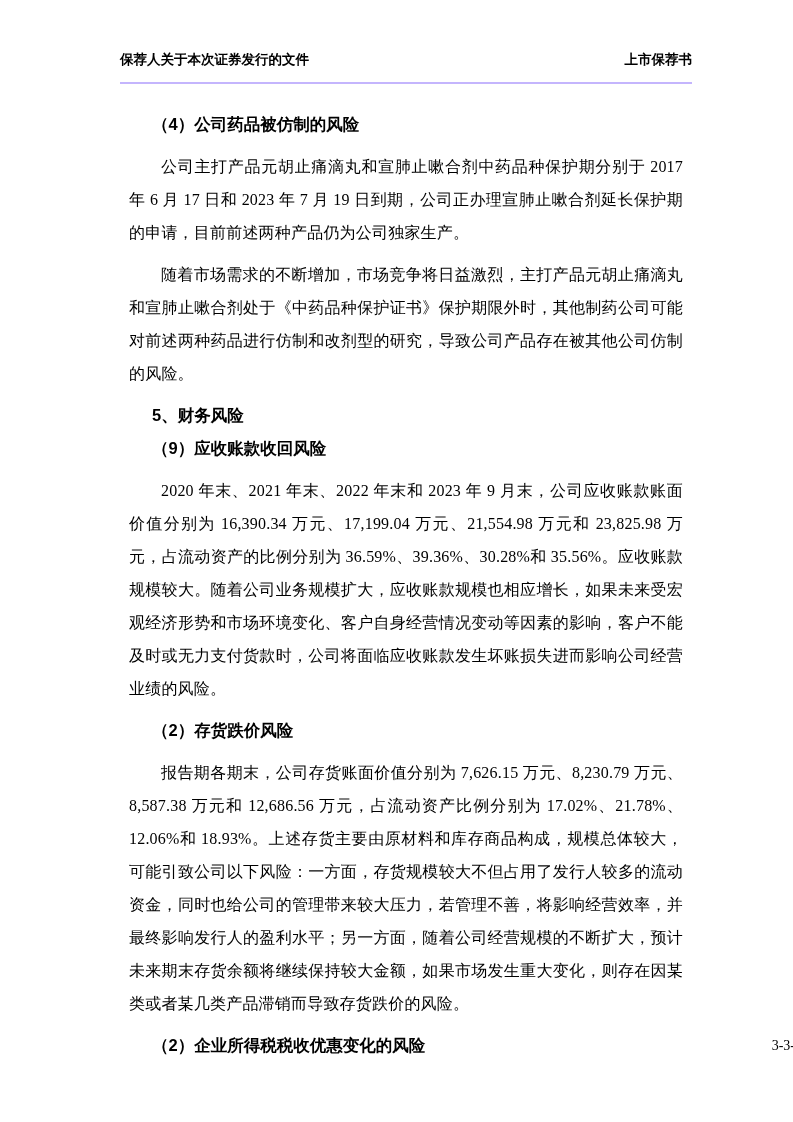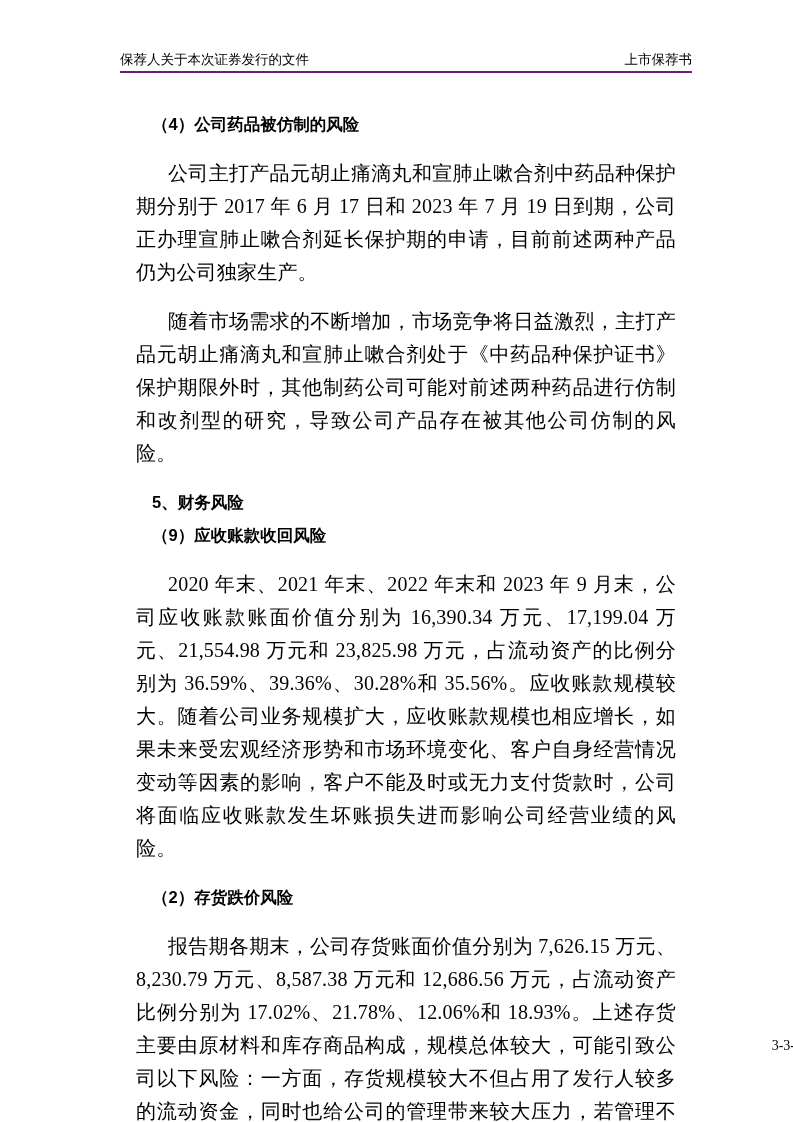--- a/index.html
+++ b/index.html
@@ -10,34 +10,35 @@
     background:#ffffff;
     font-family:"Liberation Serif","DejaVu Serif",serif;
     color:#000000;
     overflow:hidden;
   }
   .header{
     position:absolute;
     left:120px; width:572px; top:50px;
     display:flex; justify-content:space-between; align-items:flex-end;
     font-size:13.5px; line-height:20px;
-    padding-bottom:1px;
-    border-bottom:2px solid #701a75;
+    padding-bottom:12px;
+    border-bottom:2px solid #c4b5fd;
+    font-weight:bold;
   }
   .content{
     position:absolute;
     left:120px; width:572px; top:84px;
   }
   .para{
-    font-size:20px;
+    font-size:16px;
     line-height:33px;
     text-align:justify;
     text-justify:inter-character;
     text-indent:32px;
-    margin:16px;
+    margin:9px;
     letter-spacing:0.2px;
   }
   .heading{
     font-family:"Liberation Sans","DejaVu Sans",sans-serif;
     font-weight:700;
     font-size:16.5px;
     line-height:33px;
     margin:0;
     padding-left:32px;
   }

